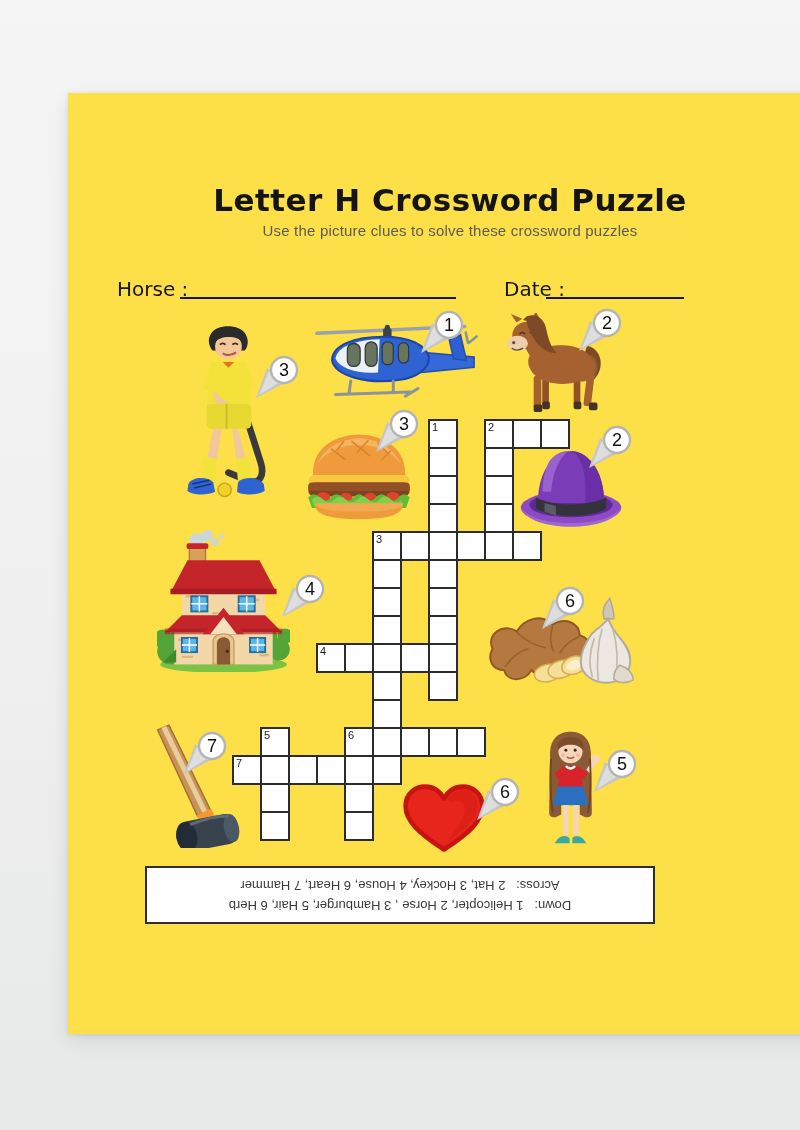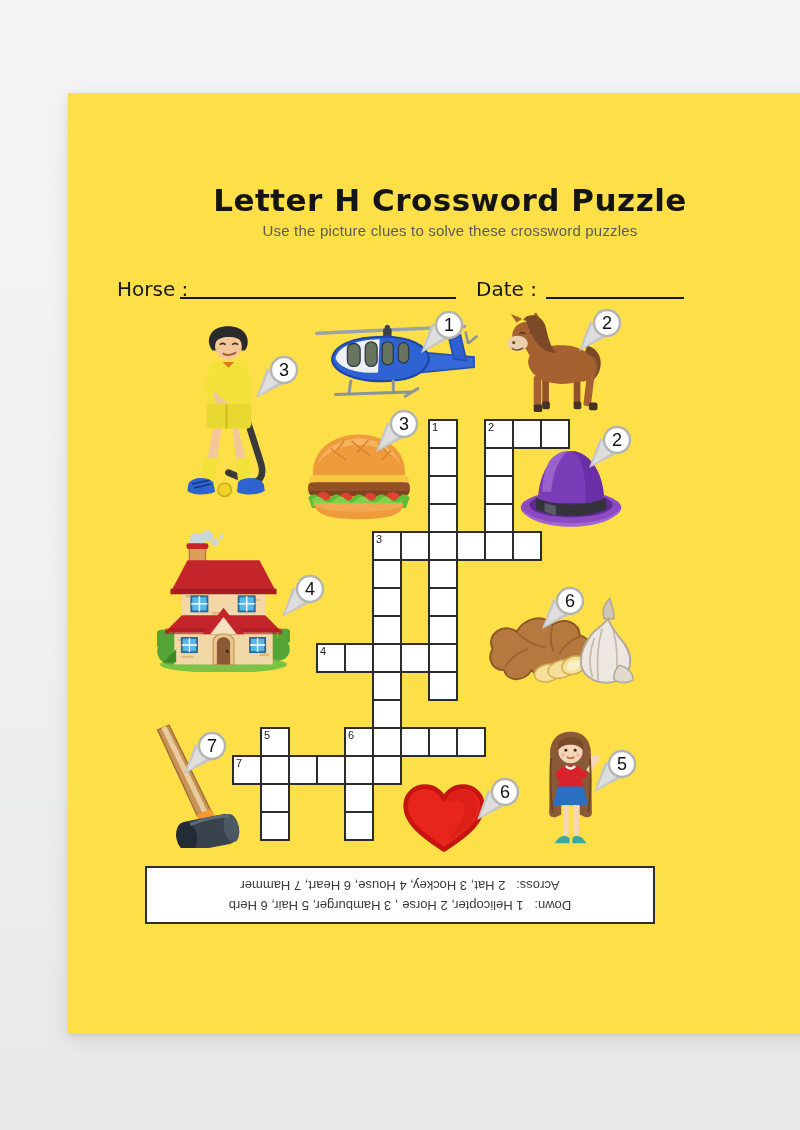--- a/index.html
+++ b/index.html
@@ -19,21 +19,21 @@
     font-family:"DejaVu Sans",sans-serif;
   }
   .subtitle{
     position:absolute;top:129px;left:0;width:100%;text-align:center;
     font-size:15px;color:#5a5a5a;letter-spacing:0.2px;
   }
   .field-label{position:absolute;font-size:20px;color:#161616;font-family:"DejaVu Sans",sans-serif;}
   .field-line{position:absolute;height:0;border-bottom:2.2px solid #161616;}
   .name-label{left:49px;top:184px;}
   .name-line{left:112px;top:204px;width:276px;}
-  .date-label{left:408px;top:184px;}
+  .date-label{left:436px;top:184px;}
   .date-line{left:478px;top:204px;width:138px;}
 
   .illus{position:absolute;z-index:1;}
   .grid{position:absolute;z-index:2;}
   .cw-cell{
     position:absolute;width:30px;height:30px;box-sizing:border-box;
     background:#ffffff;border:2px solid #2c2c2c;
   }
   .cw-num{
     position:absolute;left:2px;top:0px;font-size:11px;color:#1a1a1a;line-height:13px;

